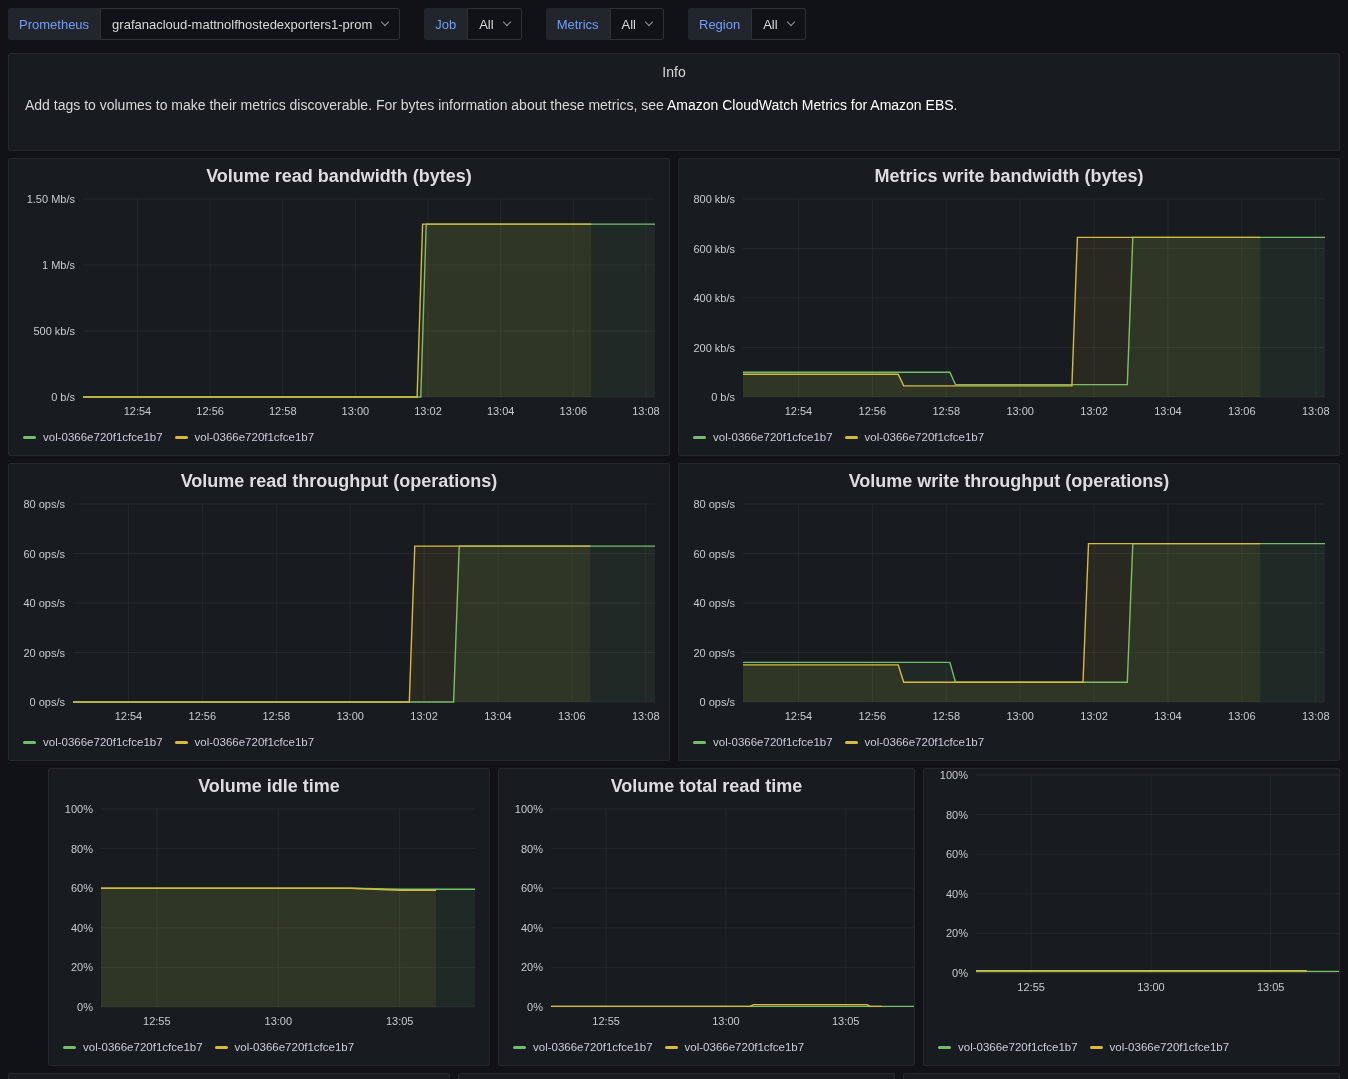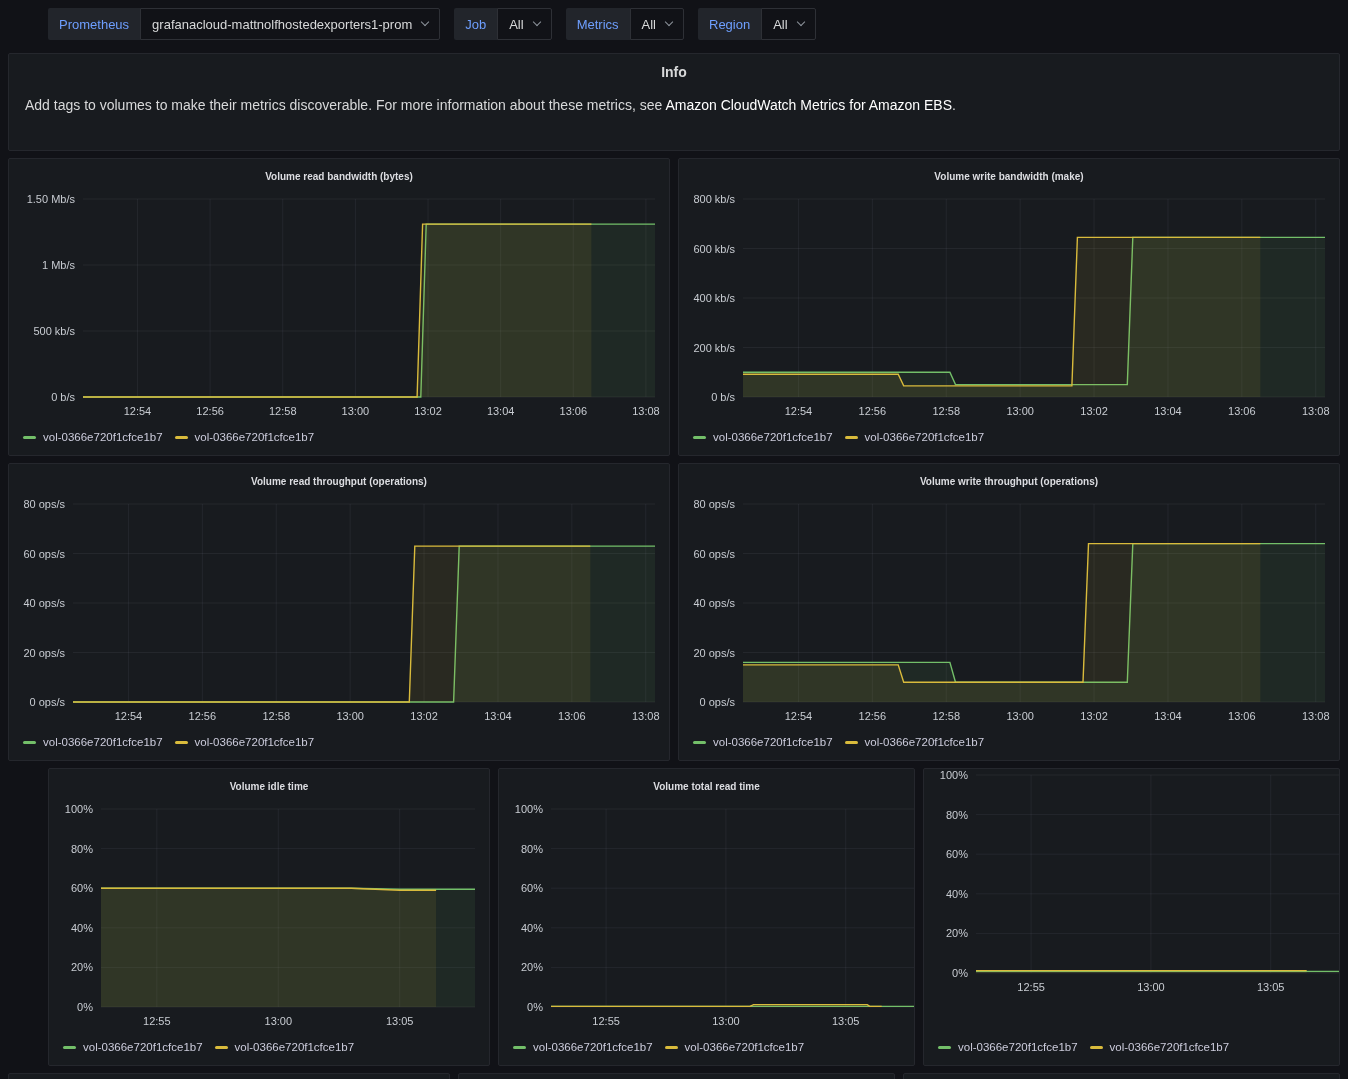--- a/index.html
+++ b/index.html
@@ -5,21 +5,21 @@
   * { box-sizing: border-box; }
   html,body { margin:0; padding:0; }
   body {
     width:1348px; height:1079px; overflow:hidden;
     background:#111217; color:#ccccdc;
     font-family:"Liberation Sans", sans-serif;
   }
   .wrap { padding:8px; display:flex; flex-direction:column; gap:7px; }
 
   
-  .topbar { display:flex; align-items:flex-start; gap:14px; height:38px;margin-left:40px; }
+  .topbar { display:flex; align-items:flex-start; gap:24px; height:38px; }
   .var { display:flex; height:32px; }
   .var-label {
     display:flex; align-items:center; padding:0 11px;
     background:#22252b; color:#6e9fff; font-size:13px; font-weight:500;
     border-radius:2px 0 0 2px; white-space:nowrap;
   }
   .var-value {
     display:flex; align-items:center; gap:10px; padding:4px 11px;
     background:#111217; border:1px solid #2e3036; color:#d8d9da;
     font-size:13px; font-weight:500; border-radius:0 2px 2px 0;
@@ -27,31 +27,31 @@
   }
   .chev {
     display:inline-block; width:6px; height:6px;
     border-right:1.5px solid #8e949c; border-bottom:1.5px solid #8e949c;
     transform:rotate(45deg); margin-top:-4px;
   }
 
   
   .panel { background:#181b1f; border:1px solid #25272d; border-radius:2px; }
   .info-panel { height:98px; padding:8px 16px; }
-  .info-title { text-align:center; font-size:14px; font-weight:700; color:#d8d9da; margin:2px 0 16px; }
+  .info-title { text-align:center; font-size:14px; font-weight:400; color:#d8d9da; margin:2px 0 16px; }
   .info-body { font-size:14px; color:#d8d9da; line-height:1.4; }
   a.link { color:#ffffff; text-decoration:none; cursor:pointer; }
 
   .chart-row { display:grid; gap:8px; height:298px; }
   .row-2col { grid-template-columns:1fr 1fr; }
   .row-3col { grid-template-columns:442px 1fr 1fr;margin-left:40px; }
   .chart-panel { display:flex; flex-direction:column; overflow:hidden; }
   .panel-title {
     height:34px; display:flex; align-items:center; justify-content:center;
-    text-align:left; font-size:10px; font-weight:600; color:#dcdde1; margin:0;
+    text-align:left; font-size:18px; font-weight:600; color:#dcdde1; margin:0;
     cursor:pointer;
   }
   .chart { flex:1; position:relative; }
   .chart svg { display:block; }
   .chart svg text { fill:#c8ccd2; font-size:11px; font-family:"Liberation Sans", sans-serif; }
   .legend {
     height:30px; display:flex; align-items:center; gap:12px;
     padding:0 0 6px 14px; font-size:11.5px; color:#ccccdc;
   }
   .legend-item { display:flex; align-items:center; gap:7px; cursor:pointer; }
@@ -90,21 +90,21 @@
       <span class="var-label">Region</span>
       <span class="var-value">
         <span>All</span>
         <span class="chev"></span>
       </span>
     </div>
   </div>
 
   <div class="panel info-panel">
     <h2 class="info-title">Info</h2>
-    <p class="info-body"><span>Add tags to volumes to make their metrics discoverable. For more information about these metrics, see </span><a class="link">Amazon CloudWatch Metrics for Amazon EBS</a><span>.</span></p>
+    <p class="info-body"><span>Add tags to volumes to make their metrics discoverable. For bytes information about these metrics, see </span><a class="link">Amazon CloudWatch Metrics for Amazon EBS</a><span>.</span></p>
   </div>
 
   <div class="chart-row row-2col">
     <div class="panel chart-panel">
       <h2 class="panel-title">Volume read bandwidth (bytes)</h2>
       <div class="chart">
           <svg width="660" height="232">
             <line x1="128.47619047619048" x2="128.47619047619048" y1="6" y2="204" stroke="rgba(204,204,220,0.07)" stroke-width="1"></line>
             <text x="128.47619047619048" y="222" text-anchor="middle">12:54</text>
             <line x1="201.1111111111111" x2="201.1111111111111" y1="6" y2="204" stroke="rgba(204,204,220,0.07)" stroke-width="1"></line>
@@ -140,21 +140,21 @@
             <span class="legend-swatch" style="background: rgb(115, 191, 105);"></span>
             <span>vol-0366e720f1cfce1b7</span>
           </span>
           <span class="legend-item">
             <span class="legend-swatch" style="background: rgb(217, 187, 60);"></span>
             <span>vol-0366e720f1cfce1b7</span>
           </span>
         </div>
     </div>
     <div class="panel chart-panel">
-      <h2 class="panel-title">Volume write bandwidth (make)</h2>
+      <h2 class="panel-title">Metrics write bandwidth (bytes)</h2>
       <div class="chart">
           <svg width="660" height="232">
             <line x1="119.42857142857142" x2="119.42857142857142" y1="6" y2="204" stroke="rgba(204,204,220,0.07)" stroke-width="1"></line>
             <text x="119.42857142857142" y="222" text-anchor="middle">12:54</text>
             <line x1="193.33333333333331" x2="193.33333333333331" y1="6" y2="204" stroke="rgba(204,204,220,0.07)" stroke-width="1"></line>
             <text x="193.33333333333331" y="222" text-anchor="middle">12:56</text>
             <line x1="267.23809523809524" x2="267.23809523809524" y1="6" y2="204" stroke="rgba(204,204,220,0.07)" stroke-width="1"></line>
             <text x="267.23809523809524" y="222" text-anchor="middle">12:58</text>
             <line x1="341.1428571428571" x2="341.1428571428571" y1="6" y2="204" stroke="rgba(204,204,220,0.07)" stroke-width="1"></line>
             <text x="341.1428571428571" y="222" text-anchor="middle">13:00</text>

